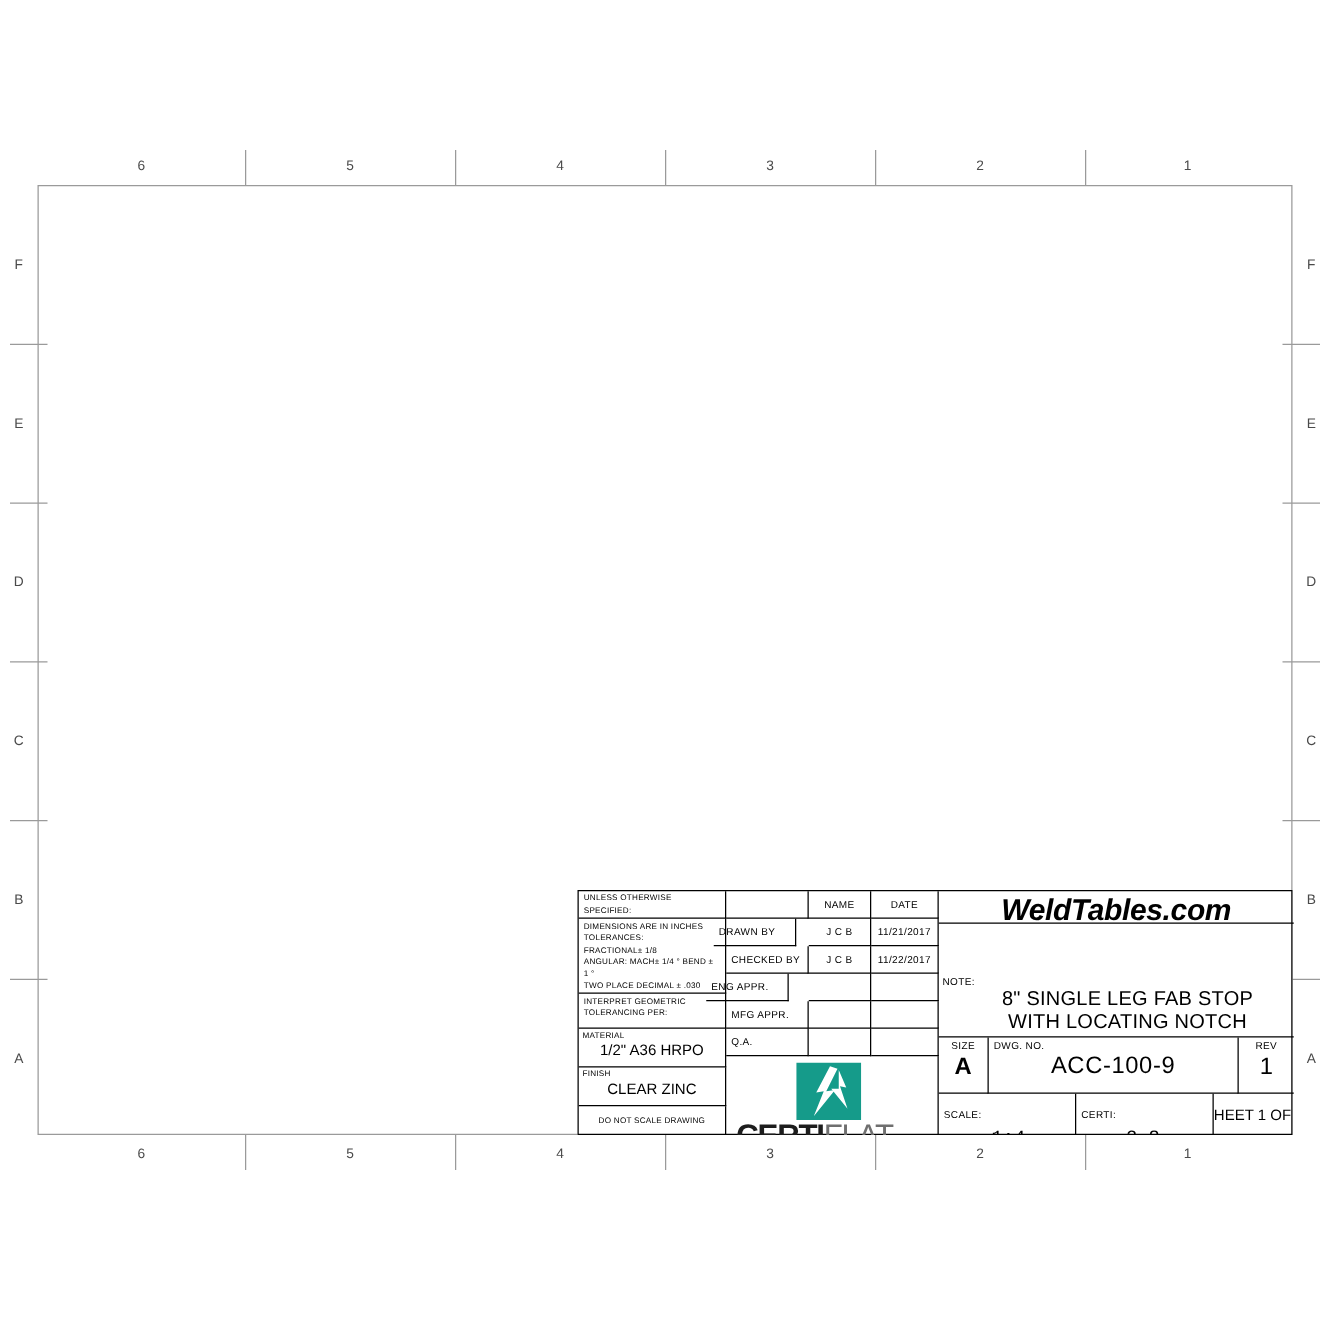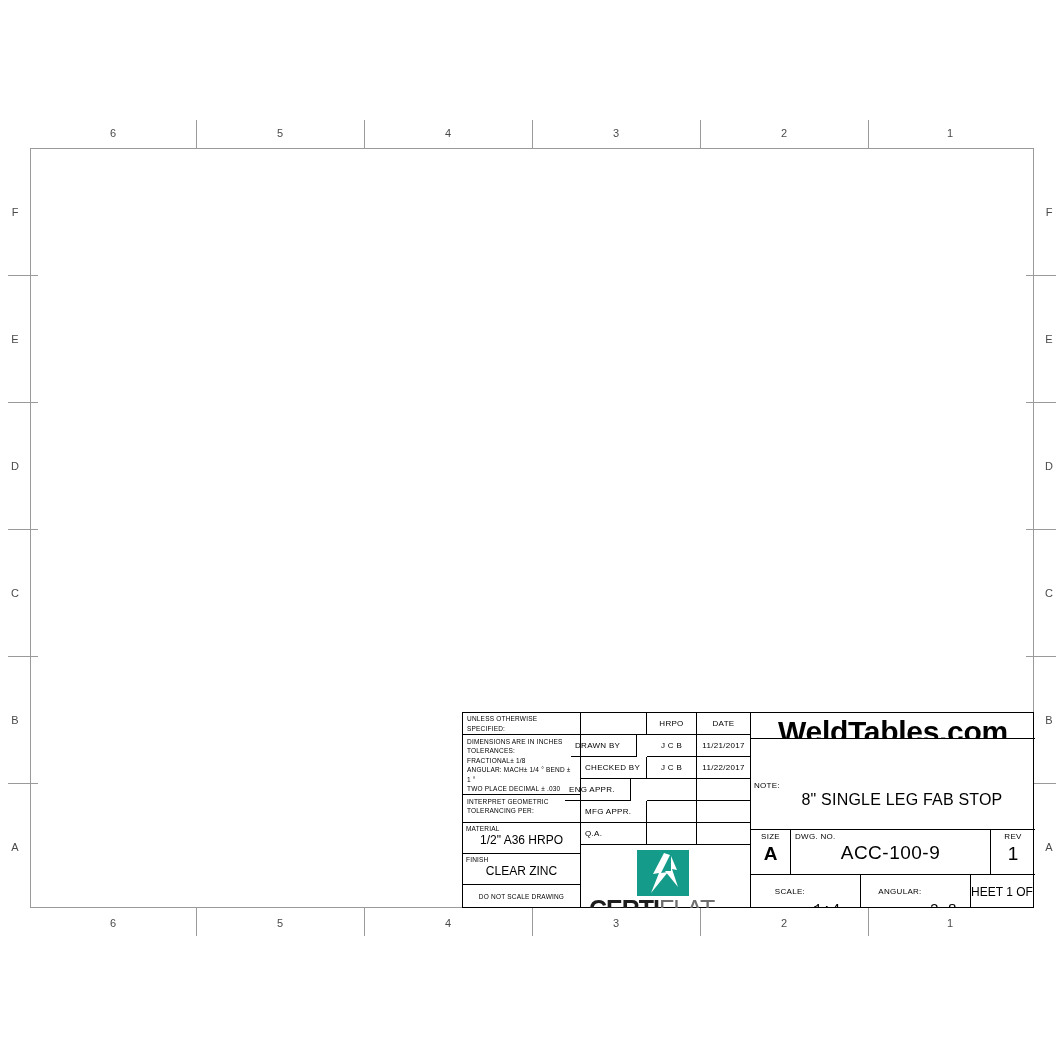--- a/index.html
+++ b/index.html
@@ -14,33 +14,33 @@
   .zone-label{position:absolute;font-size:11px;color:#4a4a4a;
               text-align:center;line-height:1;font-family:"Liberation Sans",sans-serif;}
 
   
   #draw{position:absolute;left:0;top:0;width:1064px;height:1064px;}
   #titleblock{position:absolute;left:462px;top:712px;width:572px;height:196px;
               border:1px solid #000;box-sizing:border-box;background:#fff;}
   .cell{position:absolute;box-sizing:border-box;border-right:1px solid #000;
         border-bottom:1px solid #000;overflow:hidden;}
   .cell.nr{border-right:none;}
-  .cell.nb{border-bottom:none;justify-content:center;}
+  .cell.nb{border-bottom:none;}
   .t-tiny{font-size:6.5px;letter-spacing:.2px;line-height:1.45;
           font-family:"Liberation Sans",sans-serif;}
   .t-sm{font-size:8px;font-family:"Liberation Sans",sans-serif;letter-spacing:.3px;}
   .t-md{font-size:12px;font-family:"Liberation Sans",sans-serif;}
   .t-lg{font-size:15px;font-family:Liberation Mono, monospace;margin-top:37px;}
   .pad{padding:2px 4px;}
   .ctr{text-align:center;}
   .vc{display:flex;align-items:center;}
   .vcc{display:flex;align-items:center;justify-content:center;}
 
-  #wt-name{font-size:30px;font-weight:bold;text-align:center;
-           font-family:"Liberation Sans",sans-serif;letter-spacing:-0.3px;}
+  #wt-name{font-size:24px;font-weight:bold;text-align:center;
+           font-family:"Liberation Sans",sans-serif;letter-spacing:-0.3px;font-style:italic;}
   .addr{font-size:13px;text-align:center;line-height:1.15;
         font-family:"Liberation Sans",sans-serif;}
   .titletext{font-size:16px;line-height:1.12;text-align:center;
              font-family:"Liberation Sans",sans-serif;letter-spacing:.2px;}
 
   
   #logo{position:absolute;left:0;top:0;width:100%;height:100%;}
   .logo-mark{position:absolute;left:56px;top:5px;width:52px;height:46px;}
   .logo-word{position:absolute;left:8px;top:50px;width:152px;height:26px;
              font-size:25px;font-weight:bold;letter-spacing:-1px;
@@ -321,21 +321,21 @@
     <div class="cell" style="left:0;top:141px;width:118px;height:31px;">
       <div class="t-tiny" style="padding:1px 3px 0 3px;">FINISH</div>
       <div class="t-md ctr">CLEAR ZINC</div>
     </div>
     <div class="cell vcc nb" style="left:0;top:172px;width:118px;height:23px;">
       <span class="t-tiny">DO NOT SCALE DRAWING</span>
     </div>
 
     <div class="cell" style="left:118px;top:0;width:66px;height:22px;"></div>
     <div class="cell vcc" style="left:184px;top:0;width:50px;height:22px;">
-      <span class="t-sm">HRPO</span>
+      <span class="t-sm">NAME</span>
     </div>
     <div class="cell vcc" style="left:234px;top:0;width:54px;height:22px;">
       <span class="t-sm">DATE</span>
     </div>
 
     <div class="cell vc pad" style="left:108px;top:22px;width:66px;height:22px;">
       <span class="t-sm">DRAWN BY</span>
       </div>
     <div class="cell vcc" style="left:184px;top:22px;width:50px;height:22px;">
       <span class="t-sm">J C B</span>
@@ -386,20 +386,21 @@
     </div>
 
     <div class="cell nr" style="left:288px;top:0;width:284px;height:26px;">
       <div id="wt-name" style="padding-top:2px;">WeldTables.com</div>
     </div>
 
     <div class="cell nr" style="left:288px;top:66px;width:284px;height:51px;">
       <div class="t-sm" style="position:absolute;left:3px;top:2px;">NOTE:</div>
       <div class="titletext" style="position:absolute;left:20px;top:12px;width:262px;">
         <div>8" SINGLE LEG FAB STOP</div>
+        <div>WITH LOCATING NOTCH</div>
       </div>
     </div>
 
     <div class="cell" style="left:288px;top:117px;width:40px;height:45px;">
       <div class="t-sm ctr" style="padding-top:2px;">SIZE</div>
       <div class="ctr" style="font-size:19px;font-weight:bold;padding-top:2px;">A</div>
     </div>
     <div class="cell" style="left:328px;top:117px;width:200px;height:45px;">
       <div class="t-sm" style="padding:2px 0 0 4px;">DWG.  NO.</div>
       <div class="ctr" style="font-size:19px;padding-top:1px;letter-spacing:.5px;">ACC-100-9</div>
@@ -407,21 +408,21 @@
     <div class="cell nr" style="left:528px;top:117px;width:44px;height:45px;">
       <div class="t-sm ctr" style="padding-top:2px;">REV</div>
       <div class="ctr" style="font-size:19px;padding-top:2px;">1</div>
     </div>
 
     <div class="cell nb vc" style="left:288px;top:162px;width:110px;height:33px;">
       <span class="t-sm" style="padding-left:4px;">SCALE:</span>
       <span class="t-lg" style="padding-left:8px;">1:4</span>
     </div>
     <div class="cell nb vc" style="left:398px;top:162px;width:110px;height:33px;">
-      <span class="t-sm" style="padding-left:4px;">ANGULAR:</span>
+      <span class="t-sm" style="padding-left:4px;">CERTI:</span>
       <span class="t-lg" style="padding-left:8px;">2.8</span>
     </div>
     <div class="cell nb nr vcc" style="left:508px;top:162px;width:64px;height:33px;">
       <span class="t-md" style="white-space:nowrap;">SHEET 1 OF 1</span>
     </div>
   </div>
 
 </div>
 
 </body></html>

